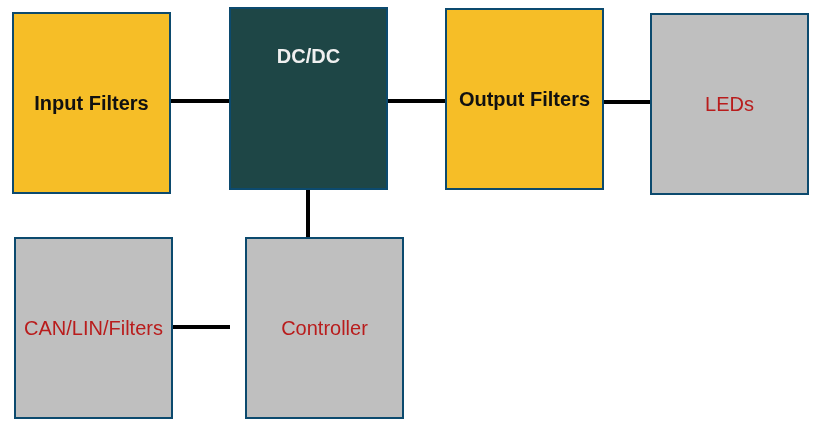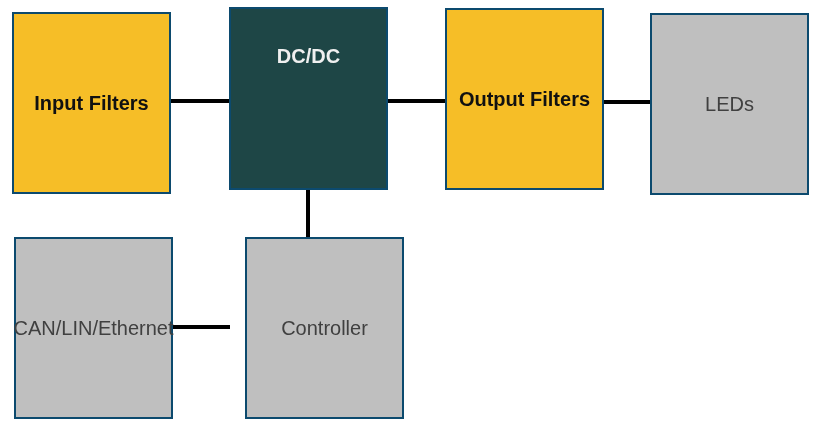--- a/index.html
+++ b/index.html
@@ -1,20 +1,20 @@
 <!DOCTYPE html>
 <html><head>
 <meta charset="utf-8">
 <style>
   html, body { margin:0; padding:0; background:#ffffff; }
   body { width:822px; height:431px; position:relative; overflow:hidden; font-family:"Liberation Sans", sans-serif; }
   .box { position:absolute; box-sizing:border-box; border:2px solid #0c4a6e; display:flex; align-items:center; justify-content:center; text-align:center; font-size:20px; line-height:19px; }
   .yellow { background:#f6be27; color:#111; font-weight:bold; }
   .dark { background:#1e4646; color:#f0f0f0; font-weight:bold; }
-  .gray { background:#bfbfbf; color:#404040; }
+  .gray { background:#bfbfbf; color:#b91c1c; }
   .line { position:absolute; background:#000; }
 </style>
 </head>
 <body>
 
 <div class="line" style="left:170px; top:99px; width:60px; height:4px;"></div>
 <div class="line" style="left:387px; top:99px; width:59px; height:4px;"></div>
 <div class="line" style="left:603px; top:100px; width:48px; height:4px;"></div>
 <div class="line" style="left:306px; top:189px; width:4px; height:49px;"></div>
 <div class="line" style="left:172px; top:325px; width:58px; height:4px;"></div>
@@ -26,17 +26,17 @@
   <span>DC/DC</span>
 </div>
 <div class="box yellow" style="left:445px; top:8px; width:159px; height:182px;text-align:center;">
   <span>Output Filters</span>
 </div>
 <div class="box gray" style="left:650px; top:13px; width:159px; height:182px;">
   <span>LEDs</span>
 </div>
 <div class="box gray" style="left:14px; top:237px; width:159px; height:182px; flex-direction:row;">
   <span>CAN/LIN/</span>
-  <span>Ethernet</span>
+  <span>Filters</span>
 </div>
 <div class="box gray" style="left:229px; top:237px; width:159px; height:182px;margin-left:16px;">
   <span>Controller</span>
 </div>
 
 </body></html>

